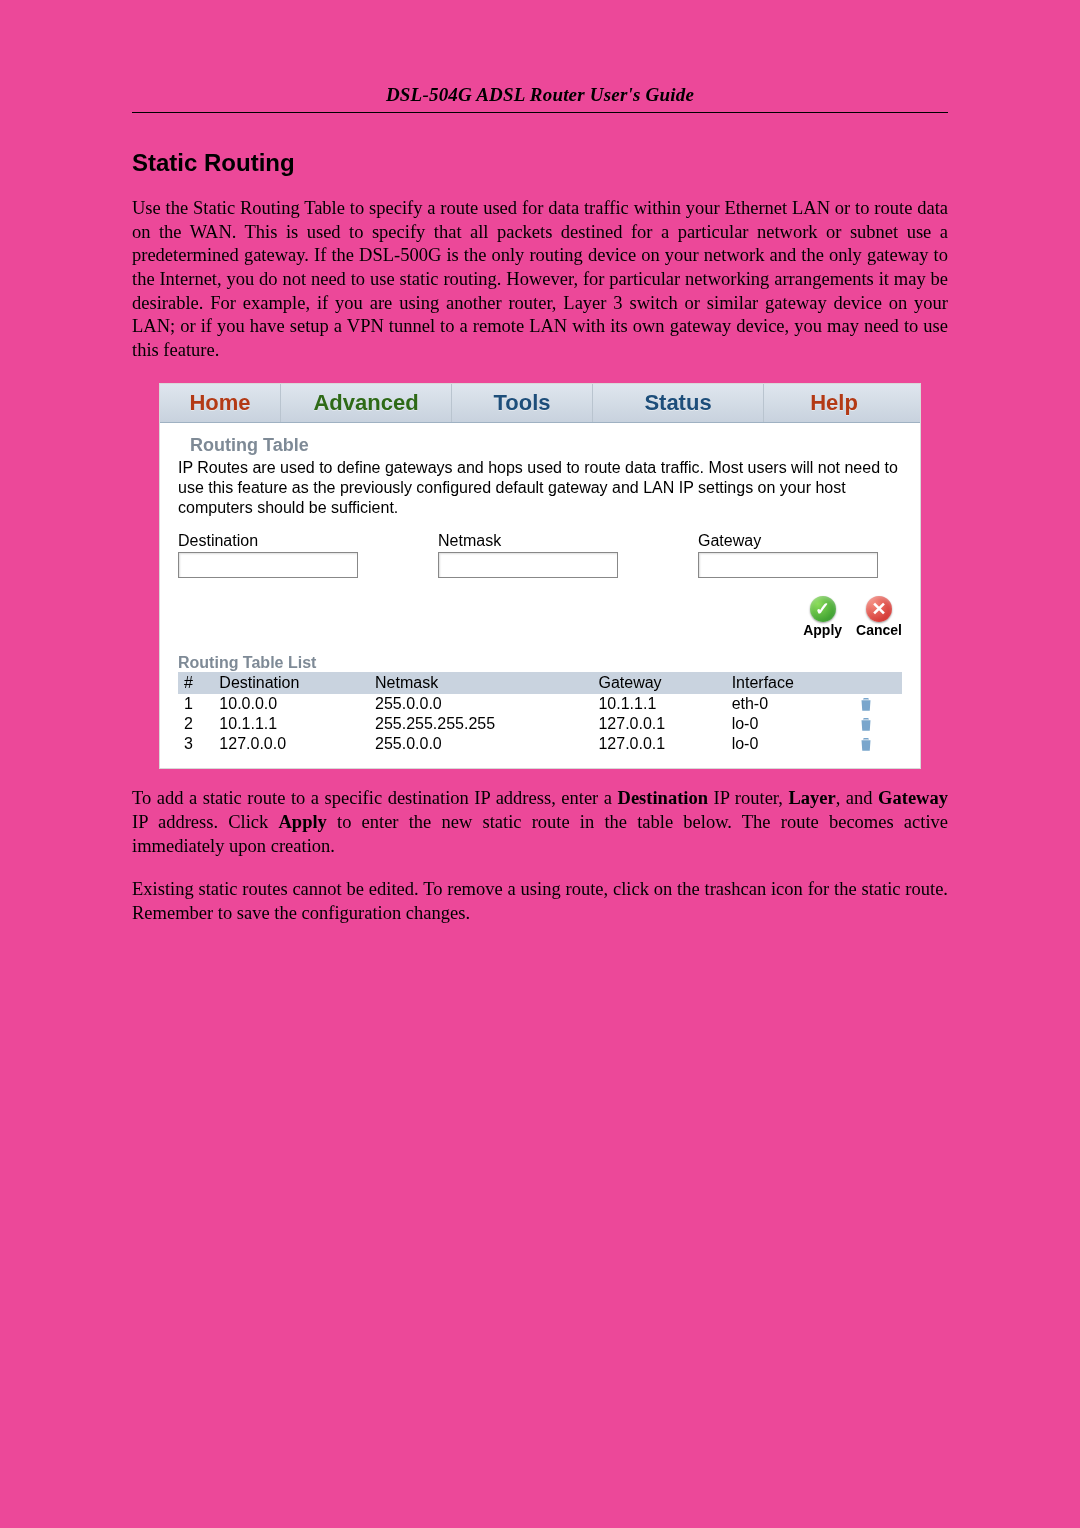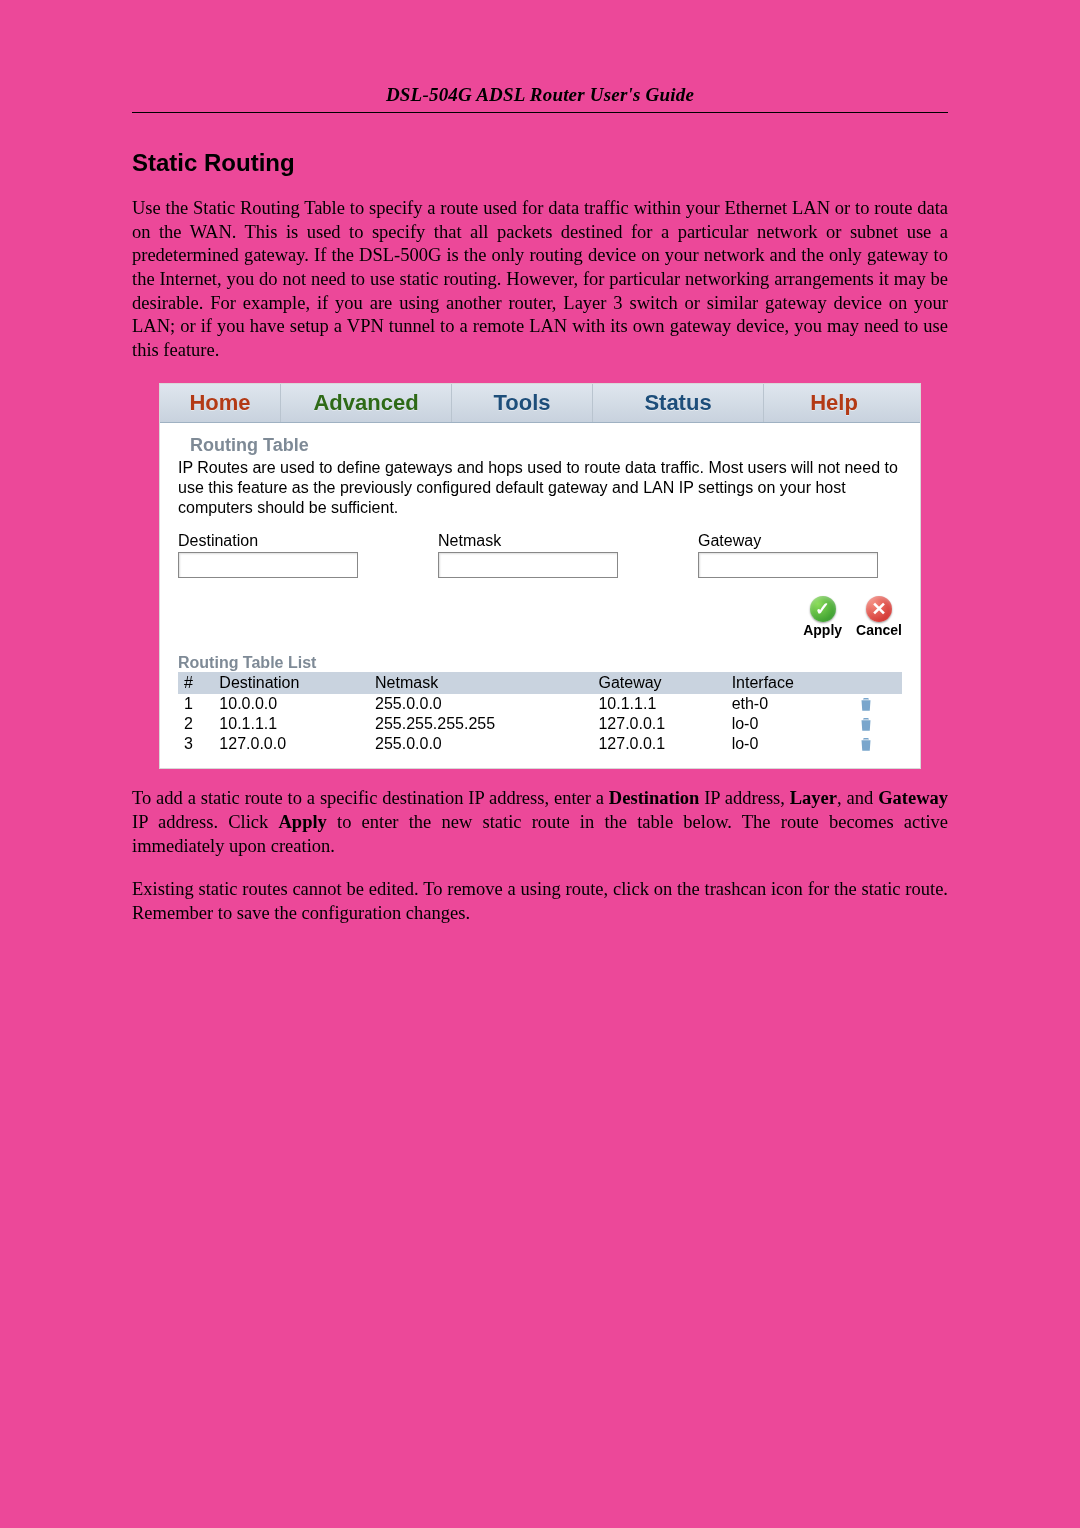--- a/index.html
+++ b/index.html
@@ -266,18 +266,18 @@
                 </svg>
             </td>
           </tr>
         </tbody>
       </table>
     </div>
   </div>
 
 
   <p class="body">
-    <span>To add a static route to a specific destination IP address, enter a </span><b>Destination</b><span> IP address, </span><b>Layer</b><span>, and </span><b>Gateway</b><span> IP address. Click </span><b>Apply</b><span> to enter the new static route in the table below. The route becomes active immediately upon creation.</span>
+    <span>To add a static route to a specific destination IP address, enter a </span><b>Destination</b><span> IP router, </span><b>Layer</b><span>, and </span><b>Gateway</b><span> IP address. Click </span><b>Apply</b><span> to enter the new static route in the table below. The route becomes active immediately upon creation.</span>
   </p>
 
   <p class="body">Existing static routes cannot be edited. To remove a using route, click on the trashcan icon for the static route. Remember to save the configuration changes.</p>
 
 </div>
 
 </body></html>

